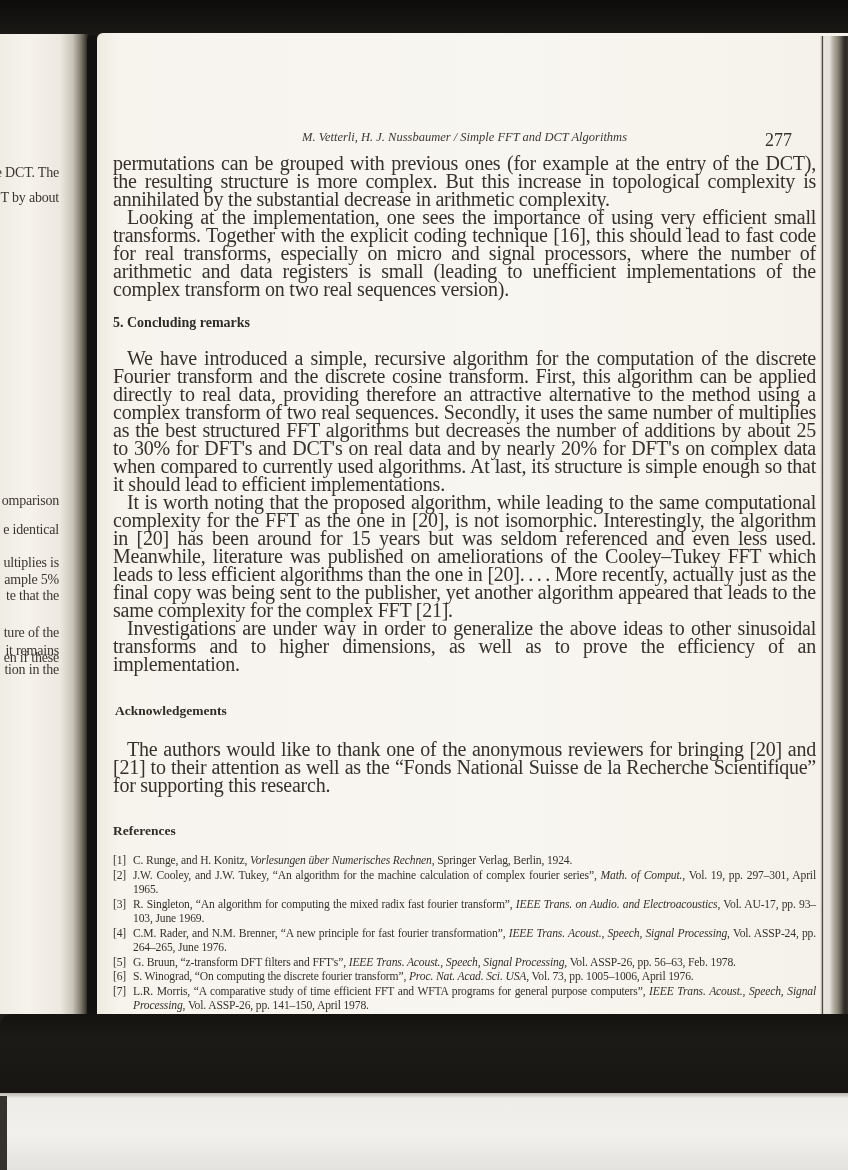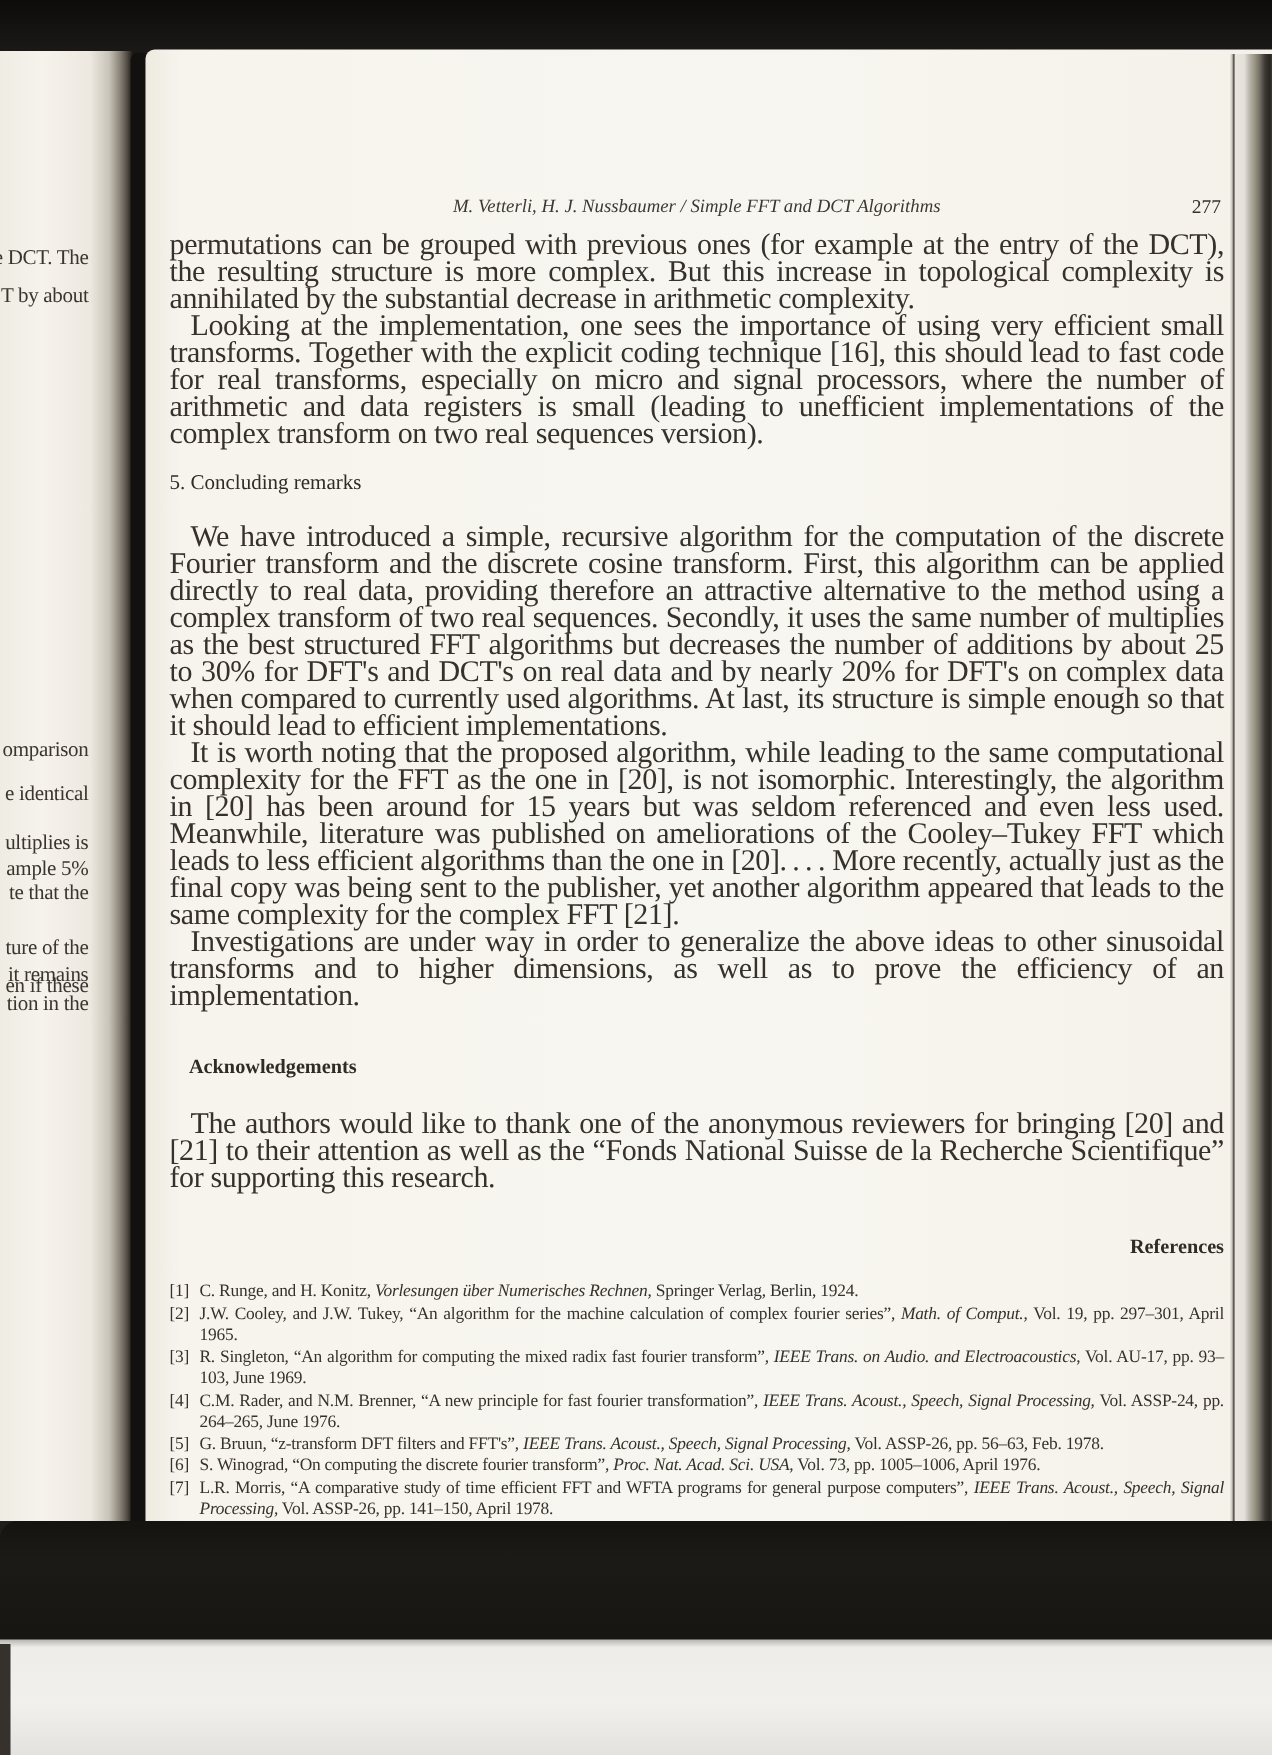--- a/index.html
+++ b/index.html
@@ -19,27 +19,27 @@
     background:linear-gradient(90deg,#eee9e0 0,#c9c4b9 45%,#8d877b 70%,#59544b 86%,#23201b 100%);}
   .gutter-line{position:absolute;left:87px;top:35px;width:10px;height:990px;background:#131110;border-radius:5px 2px 2px 5px;}
 
   
   .main-page{position:absolute;left:97px;top:33px;width:771px;height:992px;box-sizing:border-box;
     padding:97px 52px 0 16px;overflow:hidden;border-radius:6px 10px 0 0;
     background:linear-gradient(90deg,#edeadf 0,var(--paper) 3%,#f8f6f0 55%,#f4f1e9 100%);
     color:var(--ink);}
   .running-head{position:relative;height:16px;margin-bottom:8px;font-size:12.5px;}
   .rh-title{display:block;text-align:center;font-style:italic;color:#3c3832;}
-  .rh-page{position:absolute;right:2px;top:0;font-style:normal;font-size:13px;}
+  .rh-page{position:absolute;right:24px;top:0;font-style:normal;font-size:18px;}
 
   p.body{margin:0;font-size:20px;line-height:18px;text-align:justify;letter-spacing:-0.25px;}
   p.indent{text-indent:14px;}
-  h2.sec{margin:16px 0 17px 0;font-size:14px;line-height:18px;font-weight:normal;color:#2f2b25;}
-  h3.sec{margin:29px 0 21px 13px;font-size:13.5px;line-height:17px;font-weight:bold;color:#2f2b25;}
-  h3.refs{margin:28px 0 15px 0;text-align:right;}
+  h2.sec{margin:16px 0 17px 0;font-size:14px;line-height:18px;font-weight:bold;color:#2f2b25;}
+  h3.sec{margin:29px 0 21px 2px;font-size:13.5px;line-height:17px;font-weight:bold;color:#2f2b25;}
+  h3.refs{margin:28px 0 15px 0;}
 
   .ref-list{font-size:11.6px;line-height:14.5px;letter-spacing:-0.15px;text-align:justify;}
   .ref-item{position:relative;padding-left:20px;}
   .ref-label{position:absolute;left:0;top:0;}
   .ref-item i{font-style:italic;}
 
   .page-footer{margin-top:3px;text-align:right;font-size:10.5px;font-weight:bold;letter-spacing:-0.1px;color:#2f2b25;padding-right:8px;}
 
   
   .right-edges{position:absolute;left:820px;top:36px;width:28px;height:985px;

